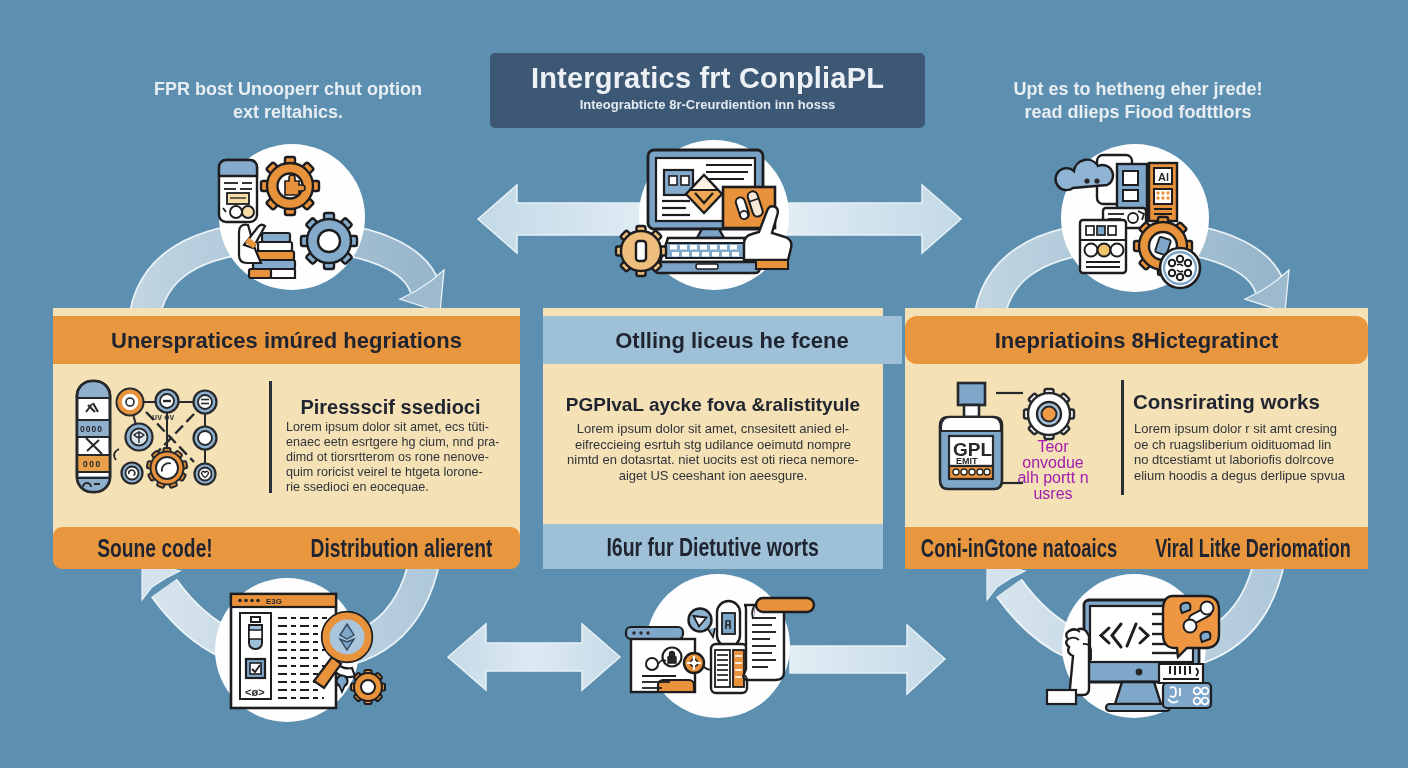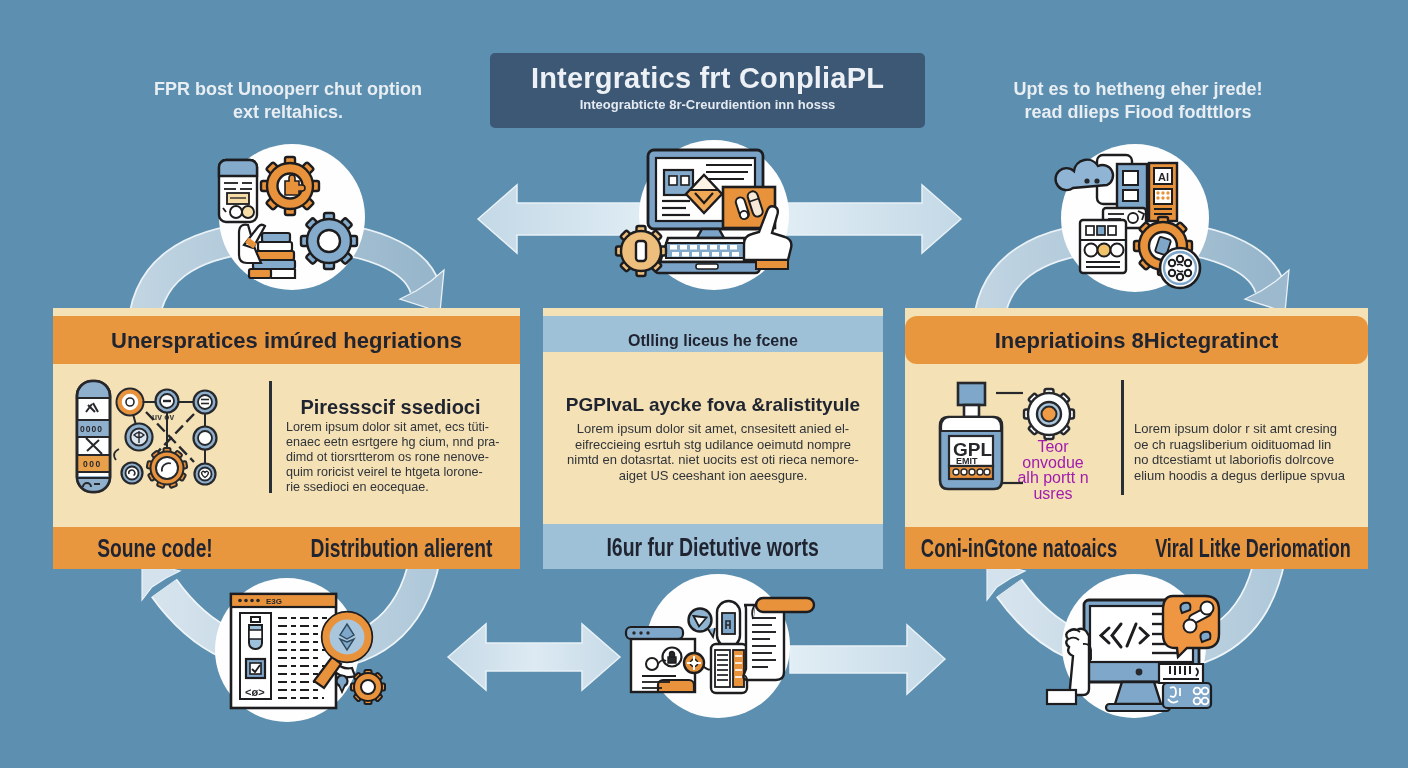--- a/index.html
+++ b/index.html
@@ -467,36 +467,37 @@
   </div>
 
   <div class="cap abs" style="left:128px;top:78px;width:320px;">FPR bost Unooperr chut option<br>ext reltahics.</div>
   <div class="cap abs" style="left:978px;top:78px;width:320px;">Upt es to hetheng eher jrede!<br>read dlieps Fiood fodttlors</div>
 
   <div class="abs" style="left:53px;top:308px;width:467px;height:253px;background:#f4e1b5;">
     <div class="panel-h" style="position:absolute;left:0;top:0;width:100%;height:48px;background:#e9973f;font-size:22px;line-height:49px;">Unerspratices imúred hegriations</div>
     <div style="position:absolute;left:216px;top:73px;width:2.5px;height:112px;background:#2a2e35;"></div>
     <div class="panel-h" style="position:absolute;left:220px;top:80px;width:235px;font-size:20px;">Piressscif ssedioci</div>
     <div style="position:absolute;left:233px;top:112px;width:218px;font-size:12.6px;line-height:15.1px;color:#30343a;">Lorem ipsum dolor sit amet, ecs tüti-<br>enaec eetn esrtgere hg cium, nnd pra-<br>dimd ot tiorsrtterom os rone nenove-<br>quim roricist veirel te htgeta lorone-<br>rie ssedioci en eocequae.</div>
-    <div class="panel-h" style="position:absolute;left:0;top:211px;width:100%;height:42px;background:#e9973f;font-size:25px;line-height:42px;">
+    <div class="panel-h" style="position:absolute;left:0;top:211px;width:100%;height:42px;background:#e9973f;font-size:25px;line-height:42px;border-radius:9px;">
         <span style="position:absolute;left:0px;top:0;width:204px;white-space:nowrap;text-align:center;transform:scaleX(0.77);">Soune code!</span>
         <span style="position:absolute;left:217px;top:0;width:263px;white-space:nowrap;text-align:center;transform:scaleX(0.77);">Distribution alierent</span>
       </div>
   </div>
 
   <div class="abs" style="left:543px;top:308px;width:340px;height:253px;background:#f4e1b5;">
-    <div class="panel-h" style="position:absolute;left:0;top:0;width:100%;height:36px;background:#9fc1d8;font-size:16px;line-height:49px;">Otlling liceus he fcene</div>
+    <div class="panel-h" style="position:absolute;left:0;top:0;width:100%;height:48px;background:#9fc1d8;font-size:22px;line-height:49px;padding-left:19px;">Otlling liceus he fcene</div>
     <div class="panel-h" style="position:absolute;left:0;top:78px;width:100%;font-size:19px;">PGPIvaL aycke fova &amp;ralistityule</div>
     <div style="position:absolute;left:10px;top:113px;width:320px;font-size:13px;line-height:15.6px;color:#30343a;text-align:center;">Lorem ipsum dolor sit amet, cnsesitett anied el-<br>eifreccieing esrtuh stg udilance oeimutd nompre<br>nimtd en dotasrtat. niet uocits est oti rieca nemore-<br>aiget US ceeshant ion aeesgure.</div>
     <div class="panel-h" style="position:absolute;left:0;top:208px;width:100%;height:45px;background:#9fc1d8;font-size:26px;line-height:46px;"><span style="display:inline-block;white-space:nowrap;transform:scaleX(0.75);">I6ur fur Dietutive worts</span></div>
   </div>
 
   <div class="abs" style="left:905px;top:308px;width:463px;height:253px;background:#f4e1b5;">
     <div class="panel-h" style="position:absolute;left:0;top:0;width:100%;height:48px;background:#e9973f;font-size:22px;line-height:49px;border-radius:12px;">Inepriatioins 8Hictegratinct</div>
     <div style="position:absolute;left:216px;top:72px;width:2.5px;height:115px;background:#2a2e35;"></div>
+    <div class="panel-h" style="position:absolute;left:228px;top:74px;width:240px;font-size:20.5px;text-align:left;">Consrirating works</div>
     <div style="position:absolute;left:229px;top:113px;width:230px;font-size:13px;line-height:15.5px;color:#30343a;">Lorem ipsum dolor r sit amt cresing<br>oe ch ruagsliberium oidituomad lin<br>no dtcestiamt ut laboriofis dolrcove<br>elium hoodis a degus derlipue spvua</div>
     <div style="position:absolute;left:103px;top:131px;width:90px;font-size:16px;line-height:15.5px;color:#a21caf;text-align:center;">Teor onvodue<br>alh portt n<br>usres</div>
     <div class="panel-h" style="position:absolute;left:0;top:211px;width:100%;height:42px;background:#e9973f;font-size:25px;line-height:42px;">
         <span style="position:absolute;left:-36px;top:0;width:300px;white-space:nowrap;text-align:center;transform:scaleX(0.736);">Coni-inGtone natoaics</span>
         <span style="position:absolute;left:198px;top:0;width:300px;white-space:nowrap;text-align:center;transform:scaleX(0.72);">Viral Litke Deriomation</span>
       </div>
   </div>
 
   <svg class="abs" style="left:0;top:0;pointer-events:none" width="1408" height="768" viewBox="0 0 1408 768">
 

